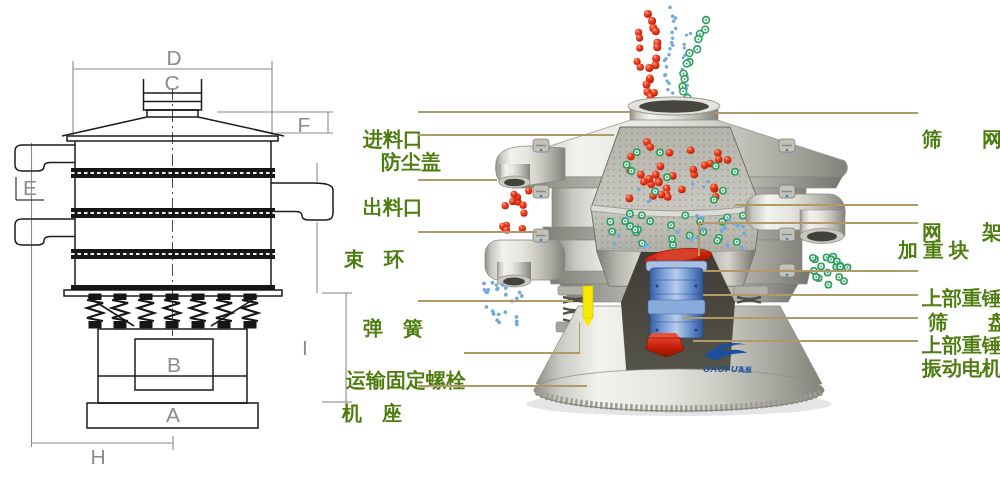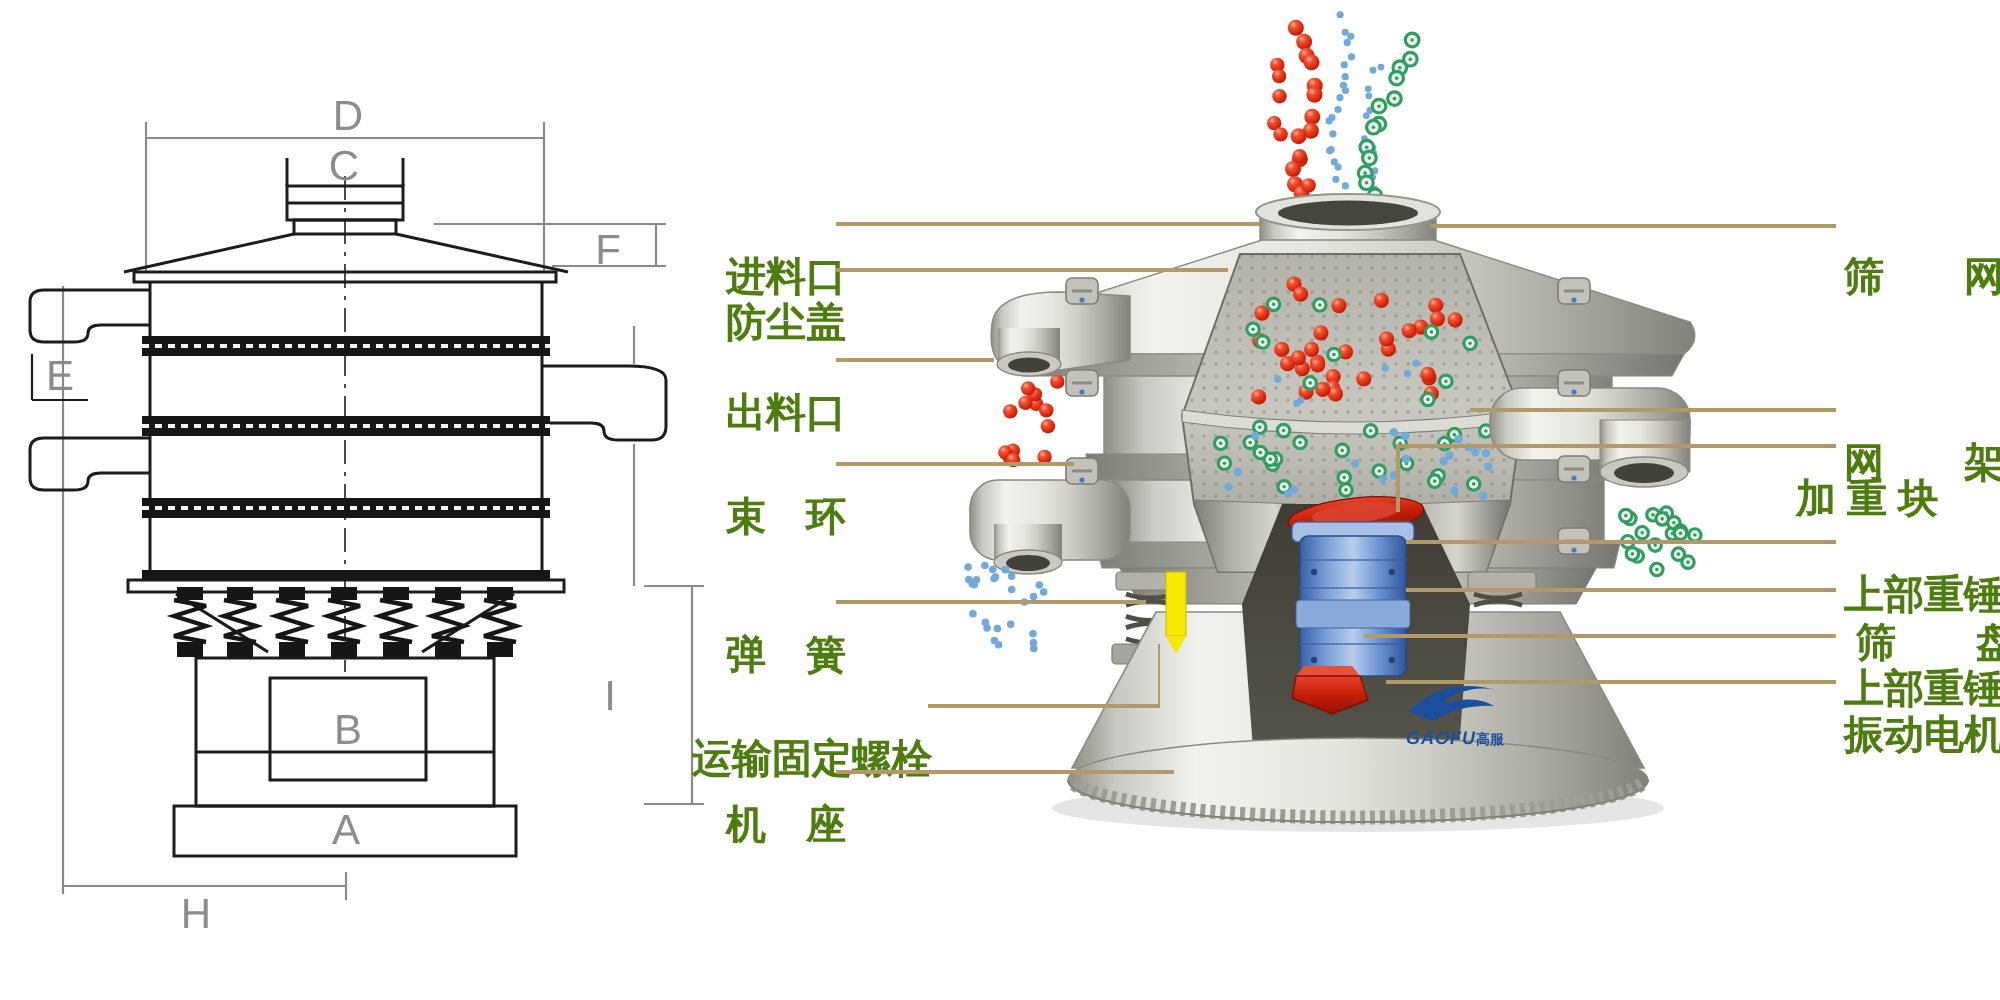--- a/index.html
+++ b/index.html
@@ -593,26 +593,26 @@
           <circle cx="505.34909979423867" cy="312.1138203017833" r="1.9" fill="#72a9dd"></circle>
           <circle cx="516.767018175583" cy="298.28724279835393" r="1.9" fill="#72a9dd"></circle>
           <circle cx="488.269298696845" cy="289.8474965706447" r="1.9" fill="#72a9dd"></circle>
           <circle cx="486.473225308642" cy="306.89334705075447" r="1.9" fill="#72a9dd"></circle>
           <circle cx="496.36645233196157" cy="284.7828189300412" r="1.9" fill="#72a9dd"></circle>
         </g>
   </g>
 </svg>
 
 <div class="lbl" style="left:363px;top:102px">进料口</div>
-<div class="lbl" style="left:363px;top:125px">防尘盖</div>
+<div class="lbl" style="left:381px;top:125px">防尘盖</div>
 <div class="lbl" style="left:363px;top:170px">出料口</div>
-<div class="lbl" style="left:363px;top:222px">束　环</div>
+<div class="lbl" style="left:344px;top:222px">束　环</div>
 <div class="lbl" style="left:363px;top:291px">弹　簧</div>
 <div class="lbl" style="left:346px;top:343px">运输固定螺栓</div>
-<div class="lbl" style="left:363px;top:376px">机　座</div>
+<div class="lbl" style="left:342px;top:376px">机　座</div>
 
 <div class="lbl" style="left:922px;top:102px">筛　　网</div>
 <div class="lbl" style="left:922px;top:195px">网　　架</div>
 <div class="lbl" style="left:898px;top:213px">加 重 块</div>
 <div class="lbl" style="left:922px;top:261px">上部重锤</div>
 <div class="lbl" style="left:928px;top:285px">筛　　盘</div>
 <div class="lbl" style="left:922px;top:308px">上部重锤</div>
 <div class="lbl" style="left:922px;top:331px">振动电机</div>
 
 <div class="leader" style="top:111px;left:418px;width:212px"></div>

